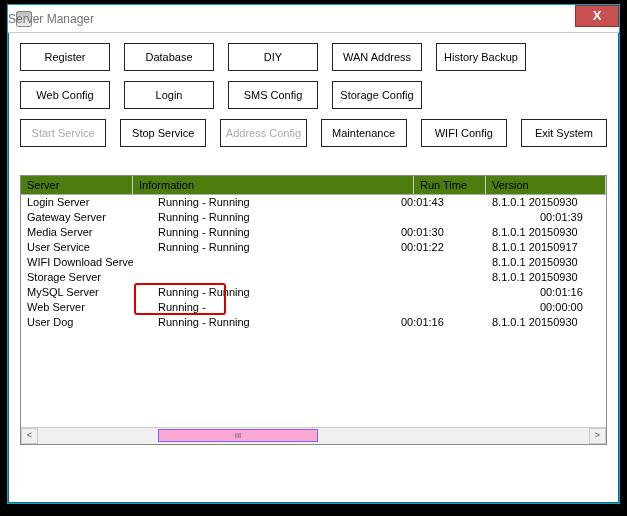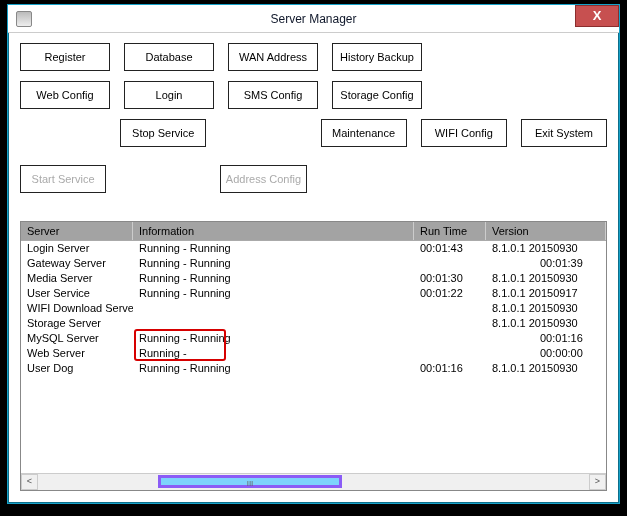--- a/index.html
+++ b/index.html
@@ -33,23 +33,22 @@
   .titlebar .icon {
     width: 16px; height: 16px;
     margin-left: 8px;
     background: linear-gradient(#bbb,#eee);
     border: 1px solid #888;
     border-radius: 2px;
   }
   .titlebar .title {
     position: absolute;
     left: 0; right: 0;
-    text-align: center;
     font-size: 12px;
-    color: #0f172a;
+    color: #737373;
     pointer-events: none;
   }
   .close-btn {
     position: absolute;
     right: 0; top: 0;
     width: 44px; height: 22px;
     background: #c75050;
     color: #fff;
     font-family: Arial, sans-serif;
     font-size: 13px;
@@ -77,33 +76,33 @@
     border: 1px solid #222;
     font-size: 11px;
     color: #000;
     display: flex;
     align-items: center;
     justify-content: center;
     padding: 0 2px;
     white-space: nowrap;
     text-align: right;
   }
-  .btn.disabled { color: #aaa; margin-top: 46px; }
+  .btn.disabled { color: #aaa; }
   .list-area {
     margin-top: 28px;
     border: 1px solid #888;
     height: 270px;
     display: flex;
     flex-direction: column;
     background: #fff;
     position: relative;
   }
   .headers {
     display: flex;
-    background: #a3a3a3;
+    background: #4d7c0f;
     border-bottom: 1px solid #aaa;
   }
   .hcell {
     border-right: 1px solid #ccc;
     padding: 3px 6px;
     font-size: 11px;
     color: #000;
     white-space: nowrap;
     overflow: hidden;
   }
@@ -114,20 +113,21 @@
   .rows {
     flex: 1;
     overflow: hidden;
     position: relative;
   }
   .trow {
     display: flex;
     font-size: 11px;
     line-height: 15px;
     height: 15px;
+    gap: 19px;
   }
   .tcell {
     padding: 0 6px;
     white-space: nowrap;
     overflow: hidden;
   }
   .highlight-box {
     position: absolute;
     border: 2px solid #d60000;
     border-radius: 3px;
@@ -147,40 +147,41 @@
     border: 1px solid #ccc;
     font-size: 9px;
     line-height: 13px;
     text-align: center;
     color: #555;
   }
   .strack { flex: 1; position: relative; }
   .sthumb {
     position: absolute;
     left: 120px; top: 1px;
-    width: 184px; height: 13px;
-    background: #7dd3fc;
-    border: 3px solid #8b5cf6;
+    width: 160px; height: 13px;
+    background: #f9a8d4;
+    border: 1px solid #8b5cf6;
   }
 </style>
 </head>
 <body>
 
 <div class="window">
   <div class="titlebar">
     <div class="icon"></div>
     <div class="title">Server Manager</div>
     <div class="close-btn">X</div>
   </div>
 
   <div class="content">
     <div class="button-rows">
       <div class="row" id="row1">
           <div class="btn">Register</div>
           <div class="btn">Database</div>
+          <div class="btn">DIY</div>
           <div class="btn">WAN Address</div>
           <div class="btn">History Backup</div>
         </div>
       <div class="row" id="row2">
           <div class="btn">Web Config</div>
           <div class="btn">Login</div>
           <div class="btn">SMS Config</div>
           <div class="btn">Storage Config</div>
         </div>
       <div class="row" id="row3">

